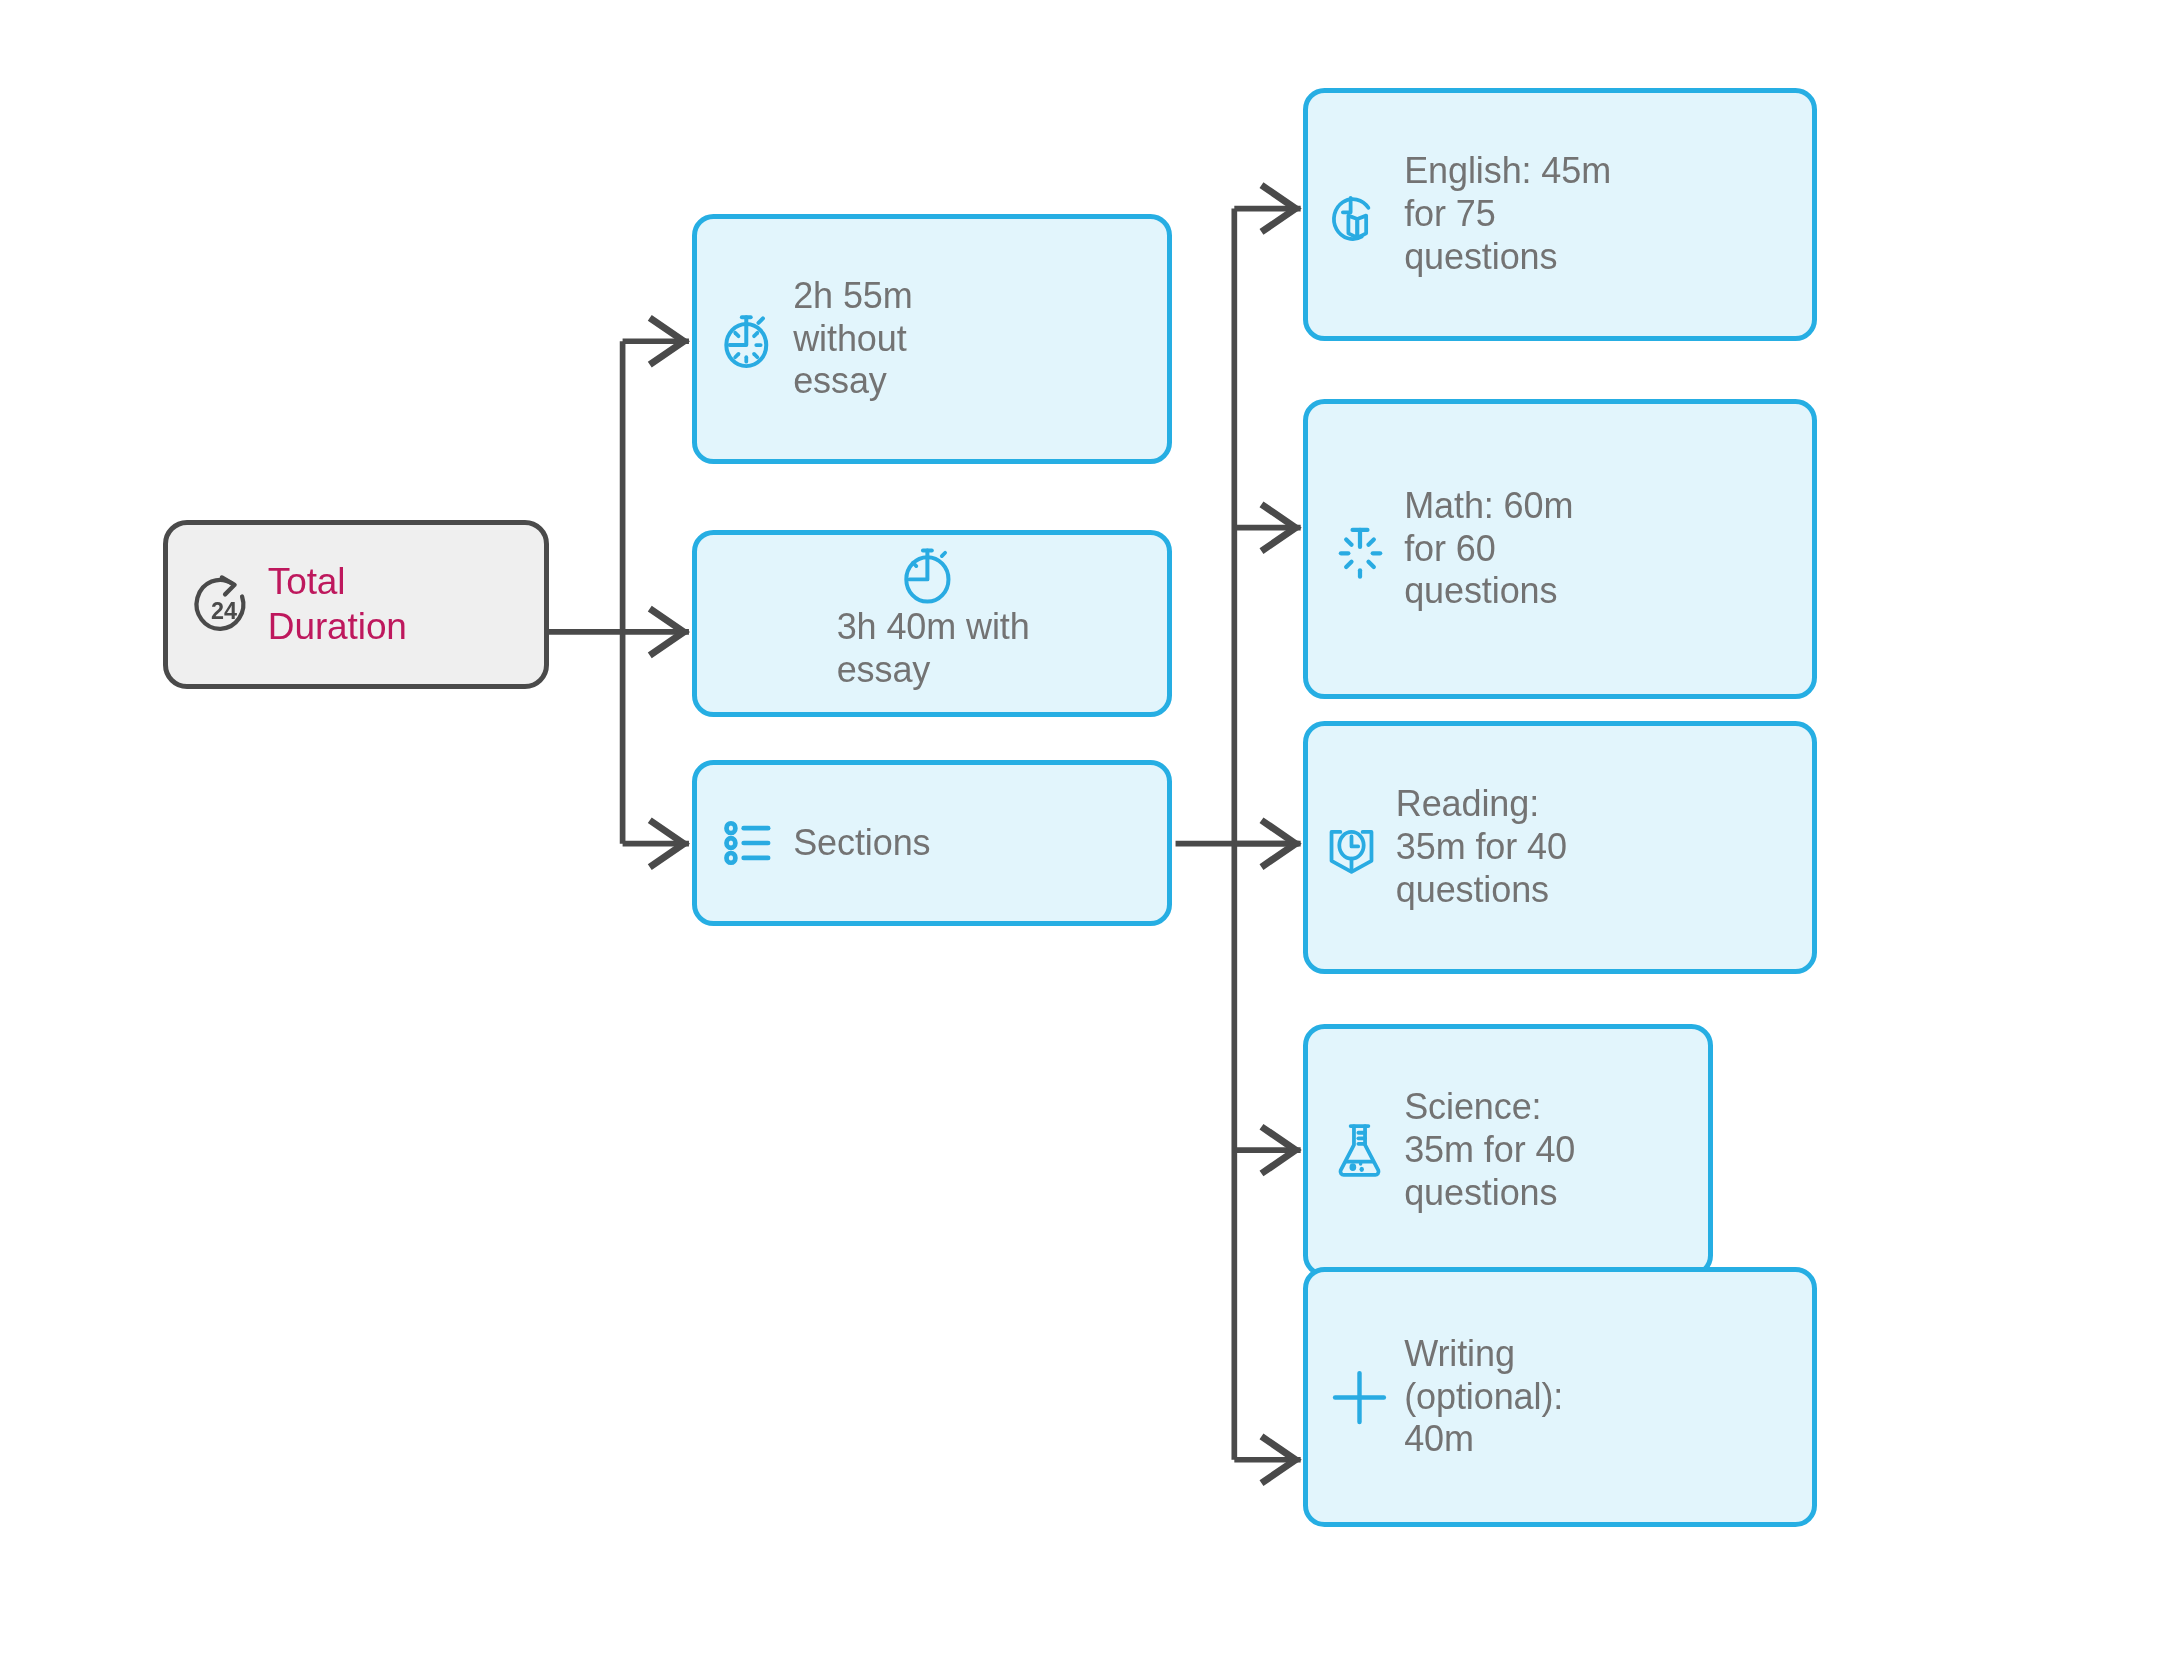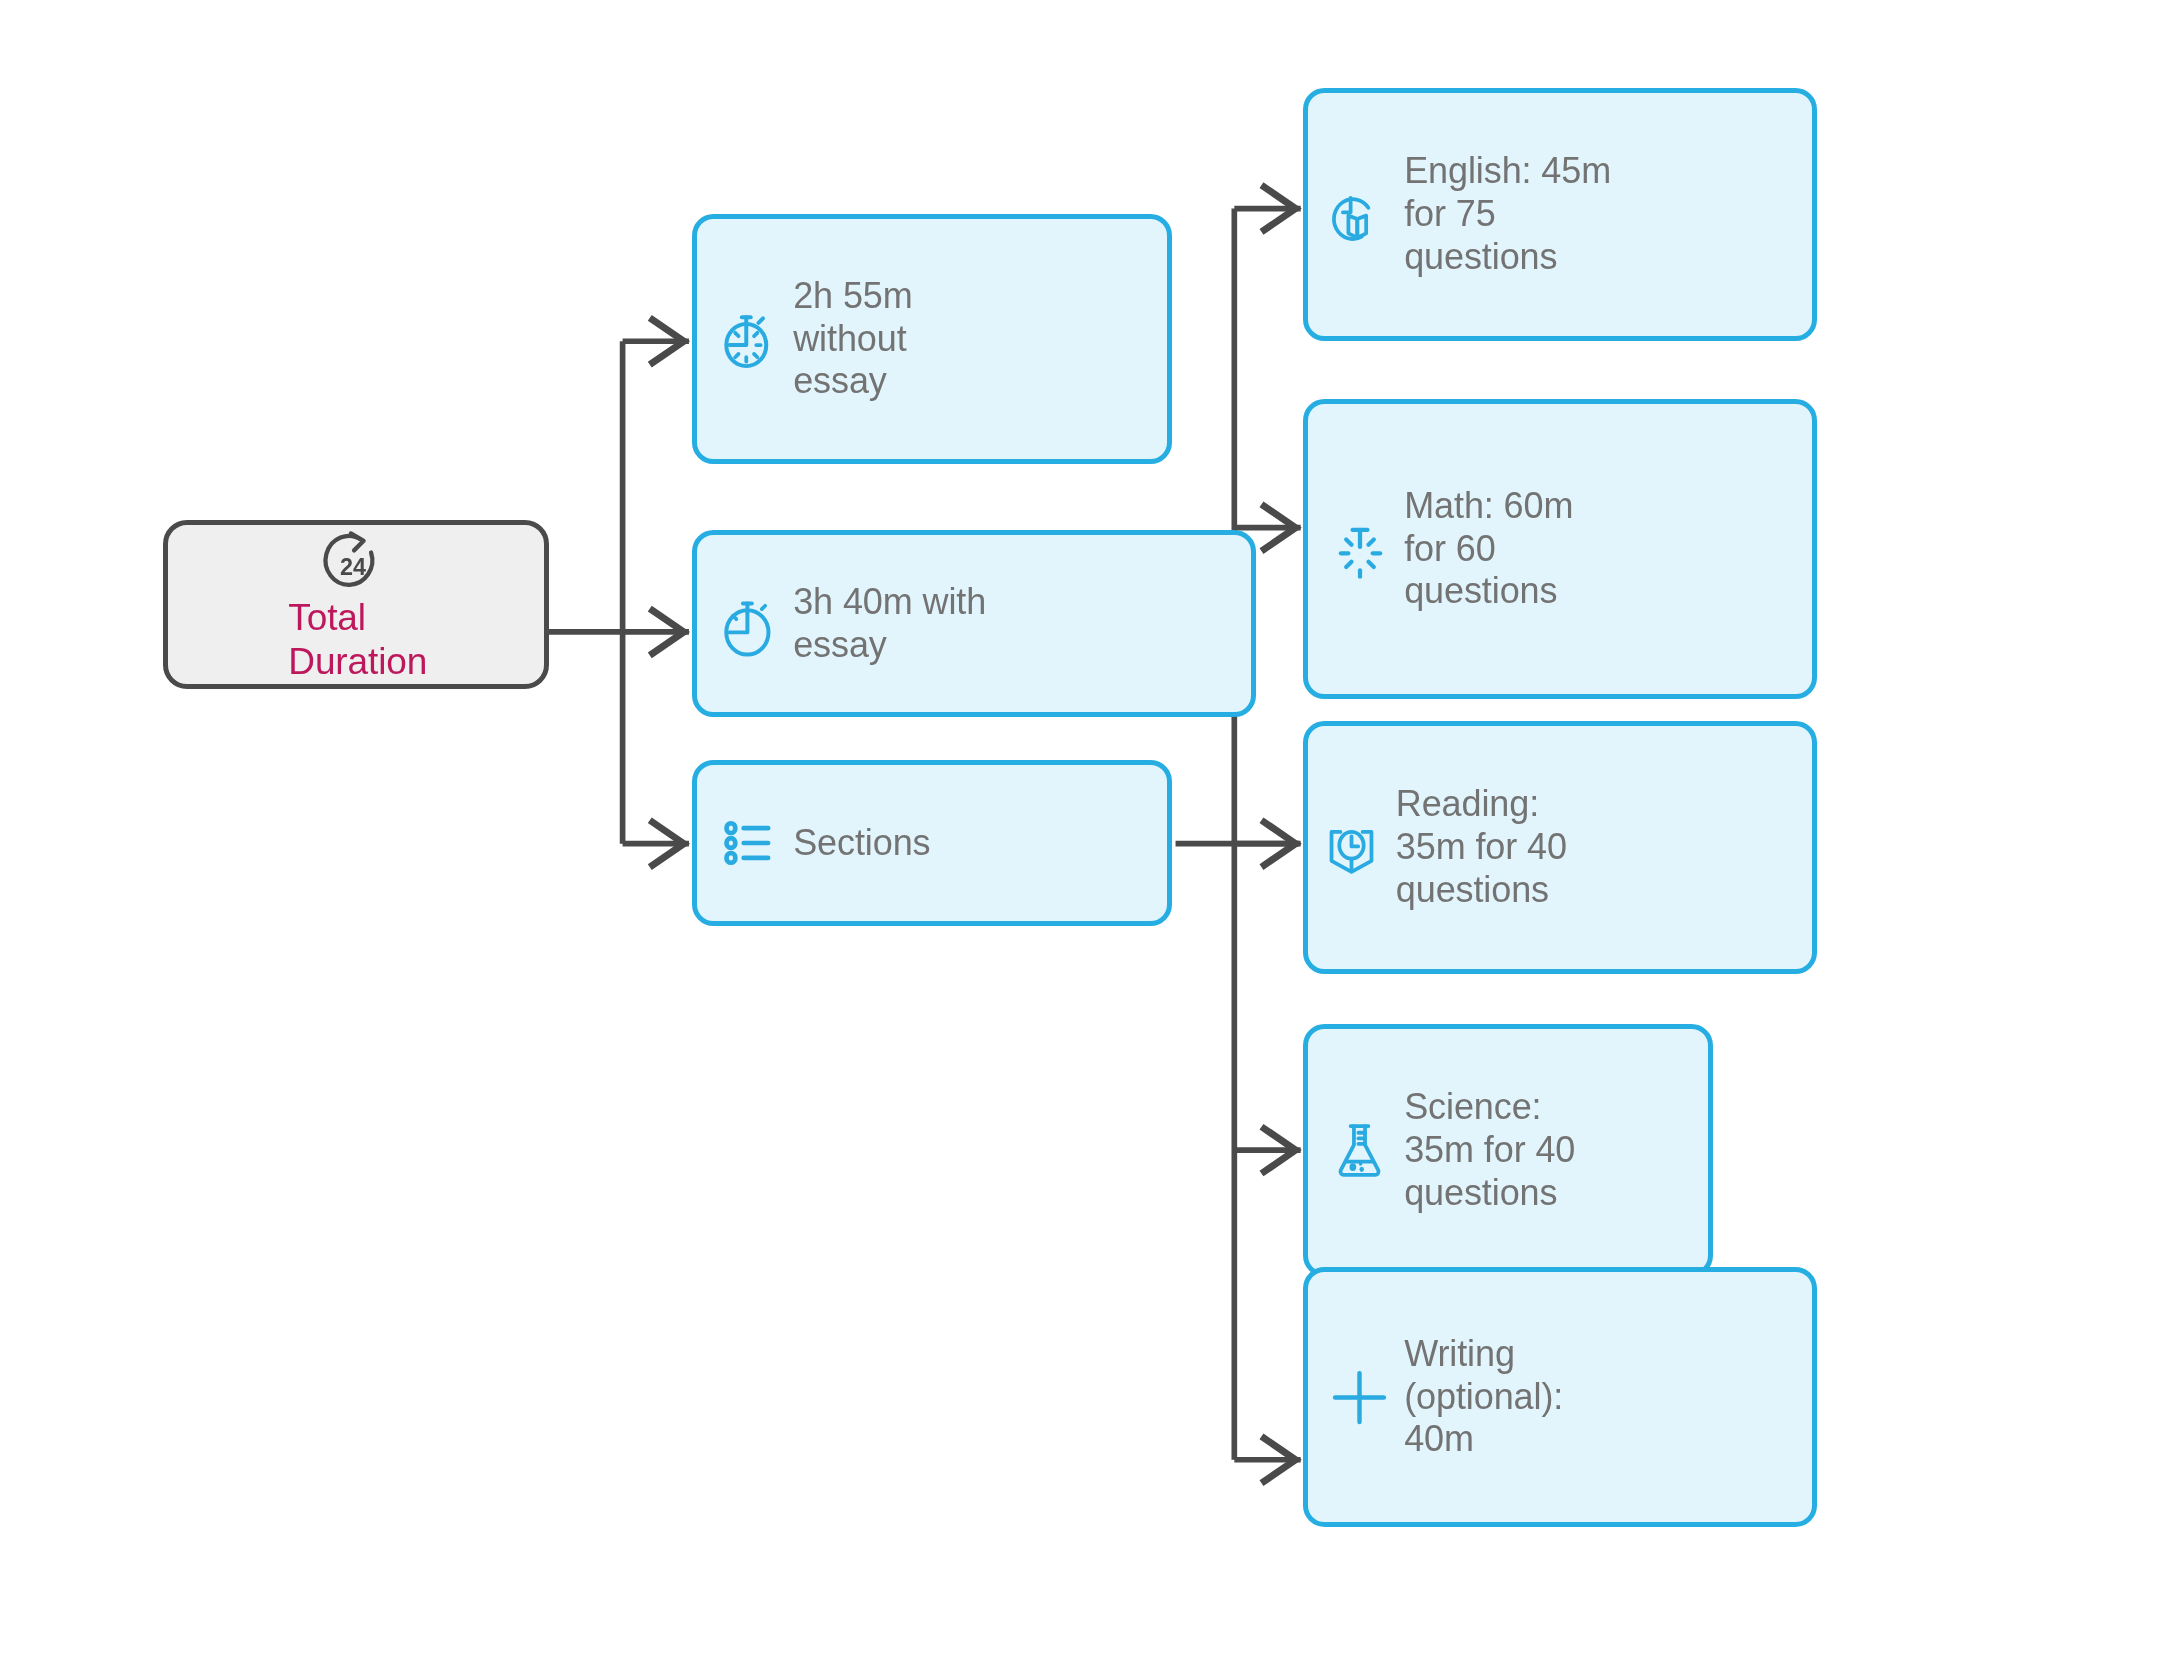--- a/index.html
+++ b/index.html
@@ -50,21 +50,20 @@
     flex-direction: row;
     align-items: center;
     border-radius: 21.5px;
   }
   .node-root {
     background: #efefef;
     border: 5.7px solid #4a4a4a;
     border-radius: 24px;
     padding-left: 20px;
     padding-right: 16.4px;
-    flex-direction: column;
   }
   .node-blue {
     background: #e2f5fc;
     border: 5.7px solid #26aee3;
     padding-left: 16.4px;
     padding-right: 14px;
   }
   .icon-slot {
     flex: 0 0 auto;
     width: 71px;
@@ -165,21 +164,21 @@
           <path d="M30 52 L30 48"></path>
           <path d="M20 48 L23 45"></path>
         </g>
       </svg>
     </span>
     <span class="node-label">2h 55m
 without
 essay</span>
   </div>
 
-  <div class="node node-blue" style="left:692px; top:530px; width:564px; height:187px;">
+  <div class="node node-blue" style="left:692px; top:530px; width:480px; height:187px;flex-direction:column;">
     <span class="icon-slot">
       <svg width="71" height="71" viewBox="0 0 64 64">
         <g fill="none" stroke="#29abe2" stroke-width="3.6" stroke-linecap="round" stroke-linejoin="round">
           <path d="M31 20 a19 20 0 1 0 0 40 a19 20 0 0 0 0 -40 z"></path>
           <path d="M31 20 L31 40 L15 40"></path>
           <path d="M27 14 L35 14"></path>
           <path d="M31 14 L31 20"></path>
         </g>
         <g stroke="#29abe2" stroke-width="3.4" stroke-linecap="round">
           <path d="M44 19 L47 16"></path>

